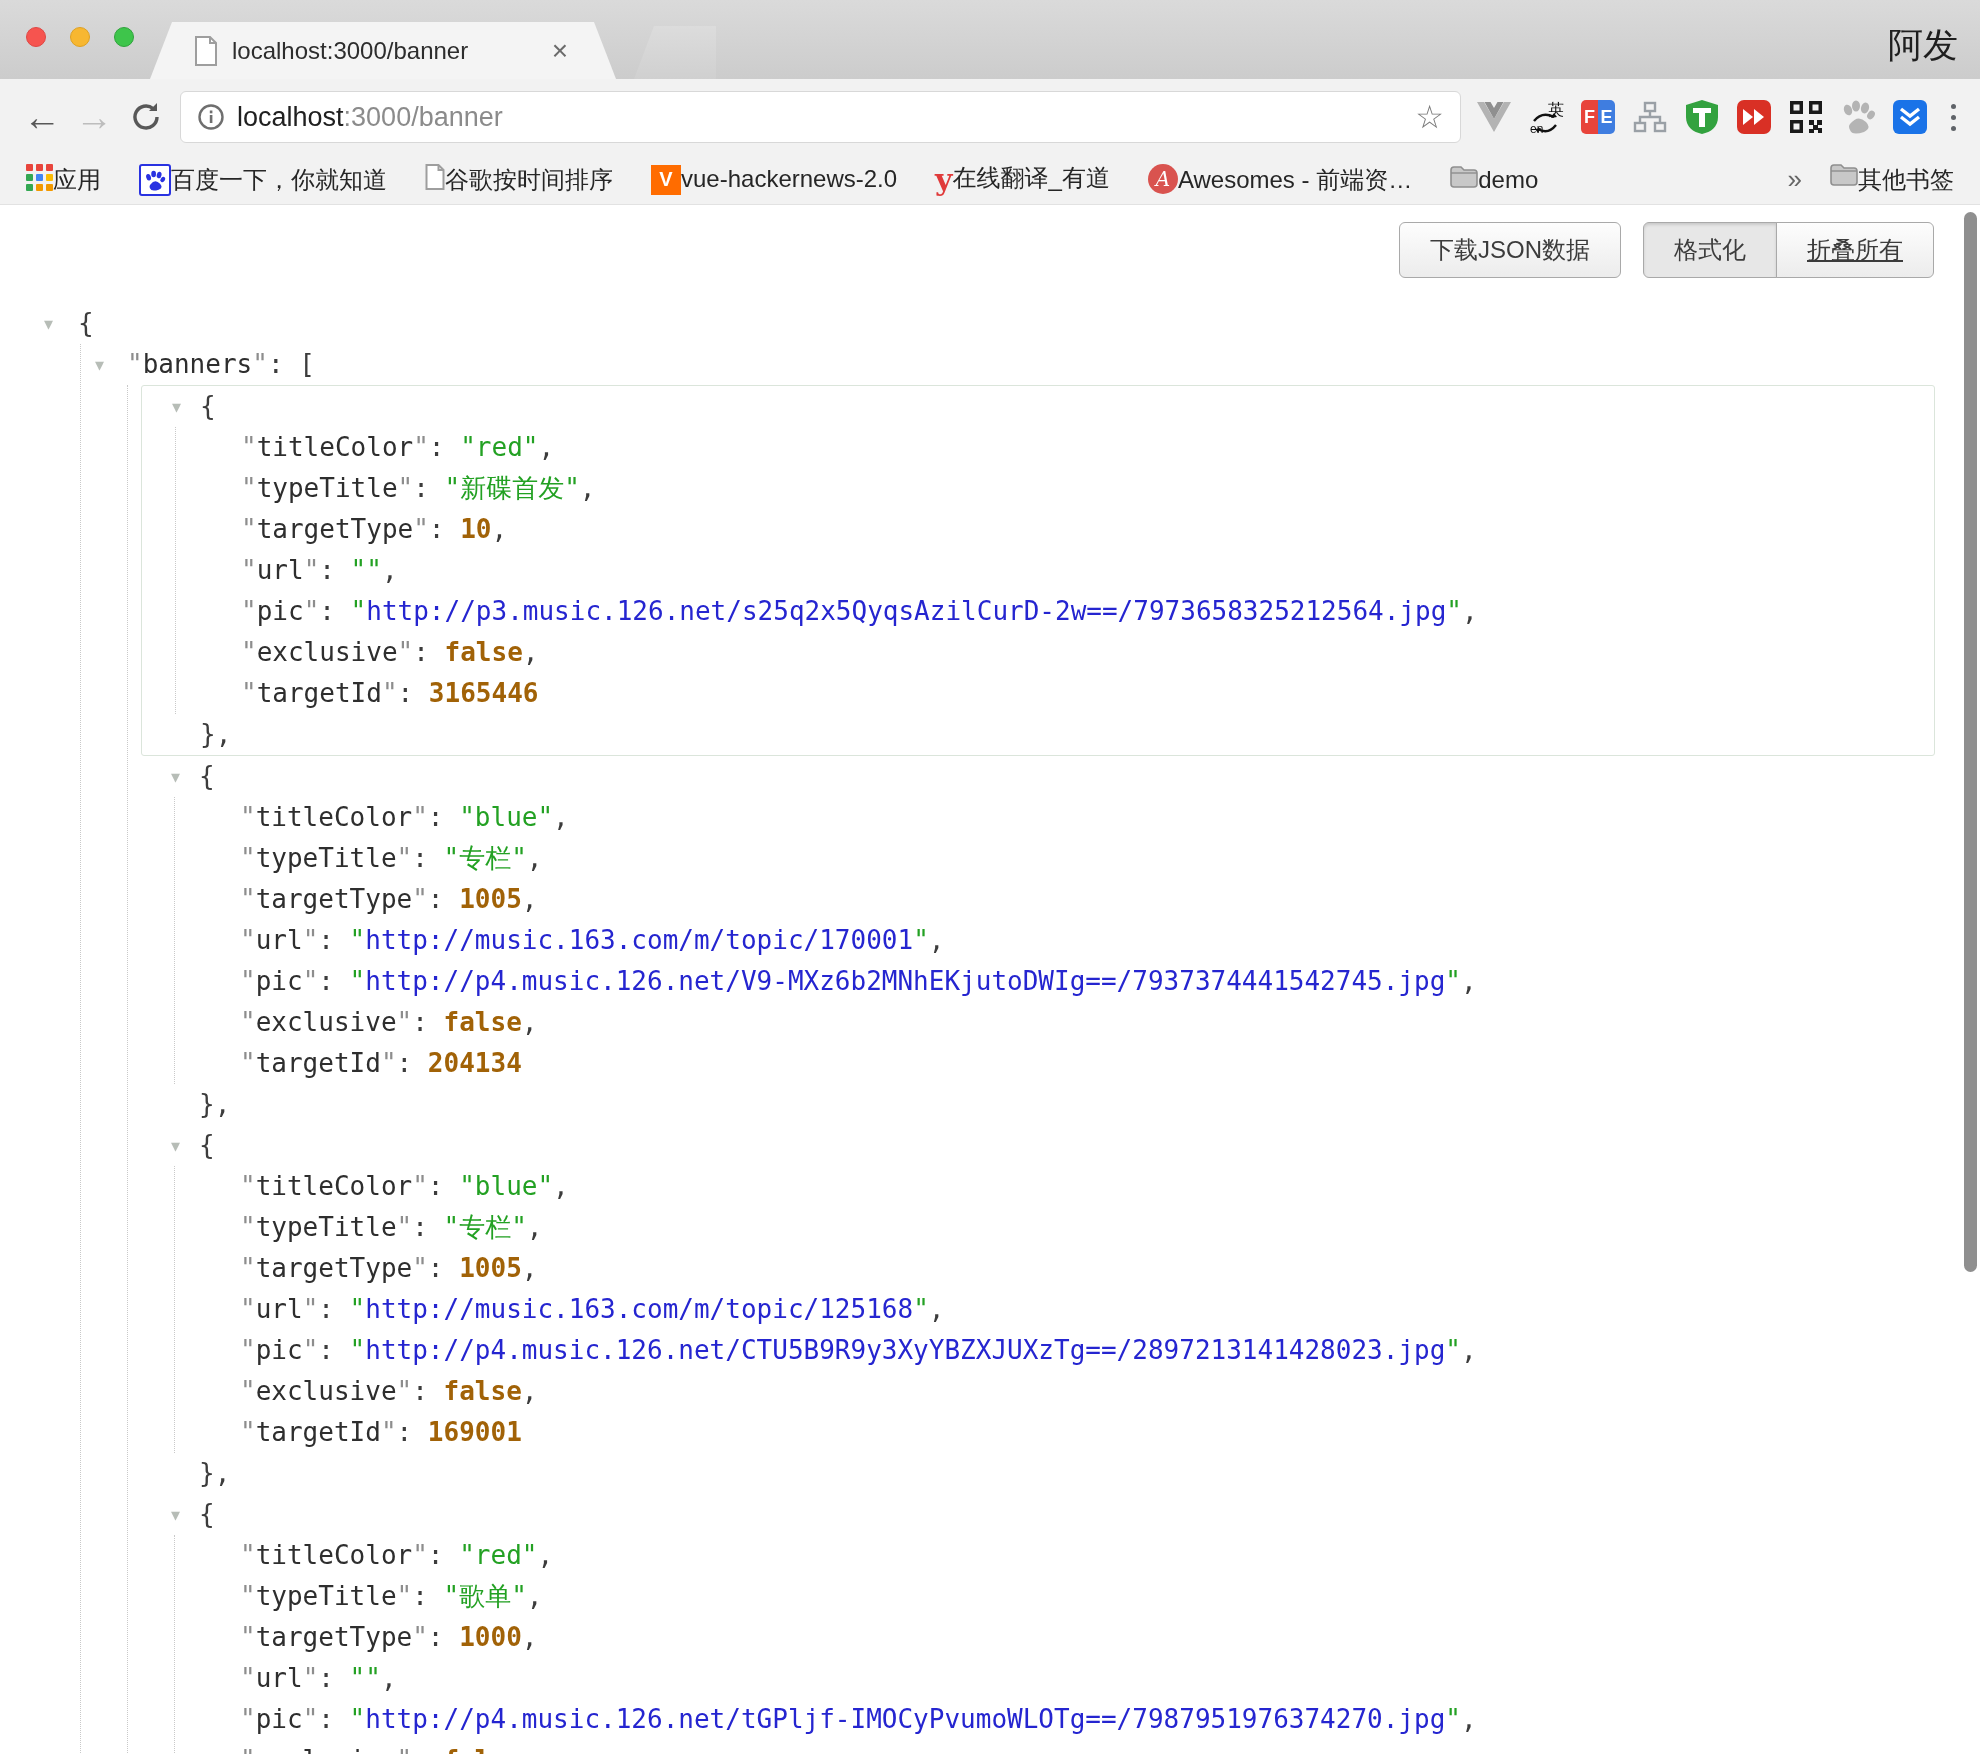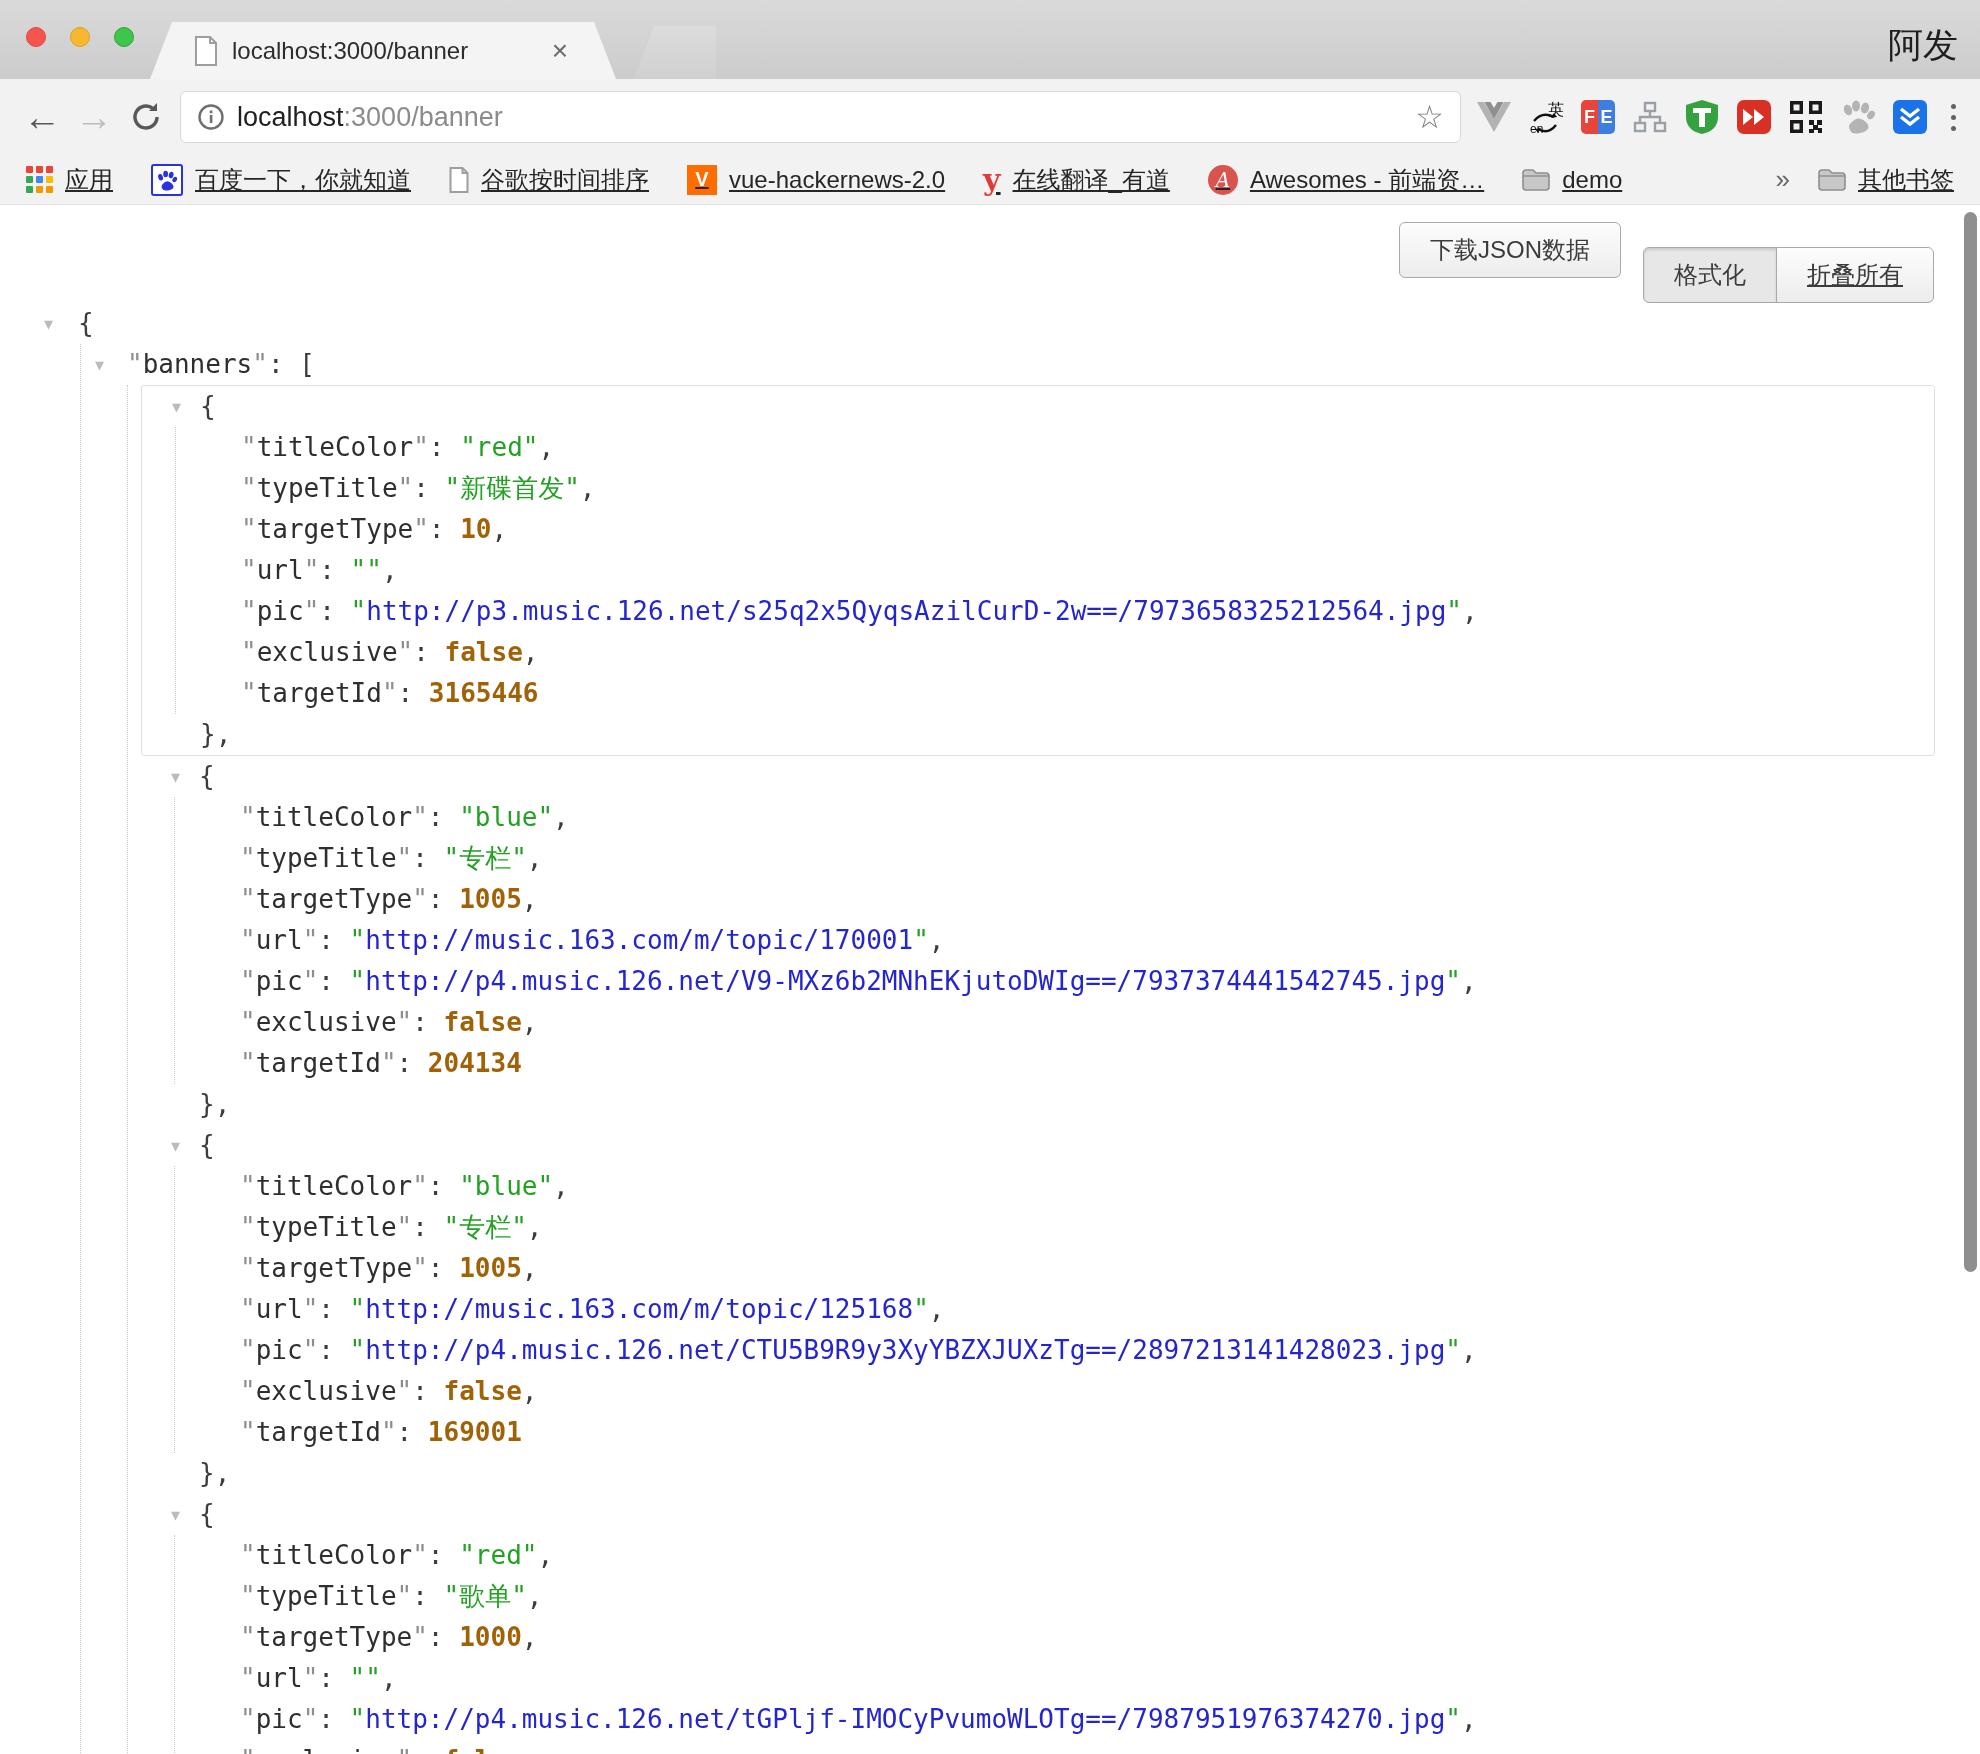--- a/index.html
+++ b/index.html
@@ -49,41 +49,41 @@
              display:flex; align-items:center; justify-content:center; }
   .blue-icon { width:34px; height:34px; border-radius:6px; background:#1a73e8;
                display:flex; align-items:center; justify-content:center; }
   .menu-dots { display:flex; flex-direction:column; gap:6px; padding:0 8px; }
   .menu-dots i { width:5px; height:5px; border-radius:50%; background:#5f6368; }
 
   
   .bookmarks { height:50px; background:#f2f2f2; border-bottom:1px solid #e2e2e2;
                display:flex; align-items:center; padding:0 26px; gap:38px;
                font-size:24px; color:#262626; white-space:nowrap; }
-  .bm { display:flex; align-items:center; gap:12px;text-decoration:underline; }
+  .bm { display:flex; align-items:flex-start; gap:0; }
   .bm-right { margin-left:auto; display:flex; align-items:center; gap:28px; }
   .chev { font-size:26px; color:#666; }
   .apps-grid { display:grid; grid-template-columns:repeat(3,7px); grid-gap:3px; }
   .apps-grid i { width:7px; height:7px; border-radius:1px; }
   .v-icon { width:30px; height:30px; background:#ff6c00; color:#fff; font-weight:bold;
             font-size:20px; display:flex; align-items:center; justify-content:center; }
   .y-icon { color:#e03a3a; font-weight:bold; font-size:30px; font-family:"DejaVu Serif",serif; }
   .a-icon { width:30px; height:30px; border-radius:50%; background:#d9534f; color:#fff;
             font-family:"DejaVu Serif",serif; font-style:italic; font-size:20px;
             display:flex; align-items:center; justify-content:center; }
   .baidu-box { width:32px; height:32px; background:#fff; border:2px solid #2932e1;
                border-radius:3px; display:flex; align-items:center; justify-content:center; }
 
   
   .content { position:absolute; top:206px; left:0; right:0; bottom:0; background:#fff; }
   .actions { position:absolute; top:16px; right:46px; display:flex; gap:22px;justify-content:flex-end; }
   .btn { height:56px; padding:0 30px; font-size:24px; color:#3c3c3c;
          background:linear-gradient(#fdfdfd,#ececec); border:1px solid #a9a9a9;
          border-radius:6px; font-family:"Liberation Sans",sans-serif; }
-  .btn-group { display:flex;margin-top:25px; }
+  .btn-group { display:flex; }
   .btn-group .btn { border-radius:0; }
   .btn-group .btn:first-child { border-radius:6px 0 0 6px; background:#e7e7e7;
          box-shadow:inset 0 2px 3px rgba(0,0,0,.13); }
   .btn-group .btn:last-child { border-radius:0 6px 6px 0; margin-left:-1px;text-decoration:underline; }
 
   
   .jtree { position:absolute; top:97px; left:0; right:0;
            font-family:"DejaVu Sans Mono","Liberation Mono",monospace;
            font-size:26px; color:#3c3c3c; }
   .jline { height:41px; line-height:41px; white-space:nowrap; position:relative; }

